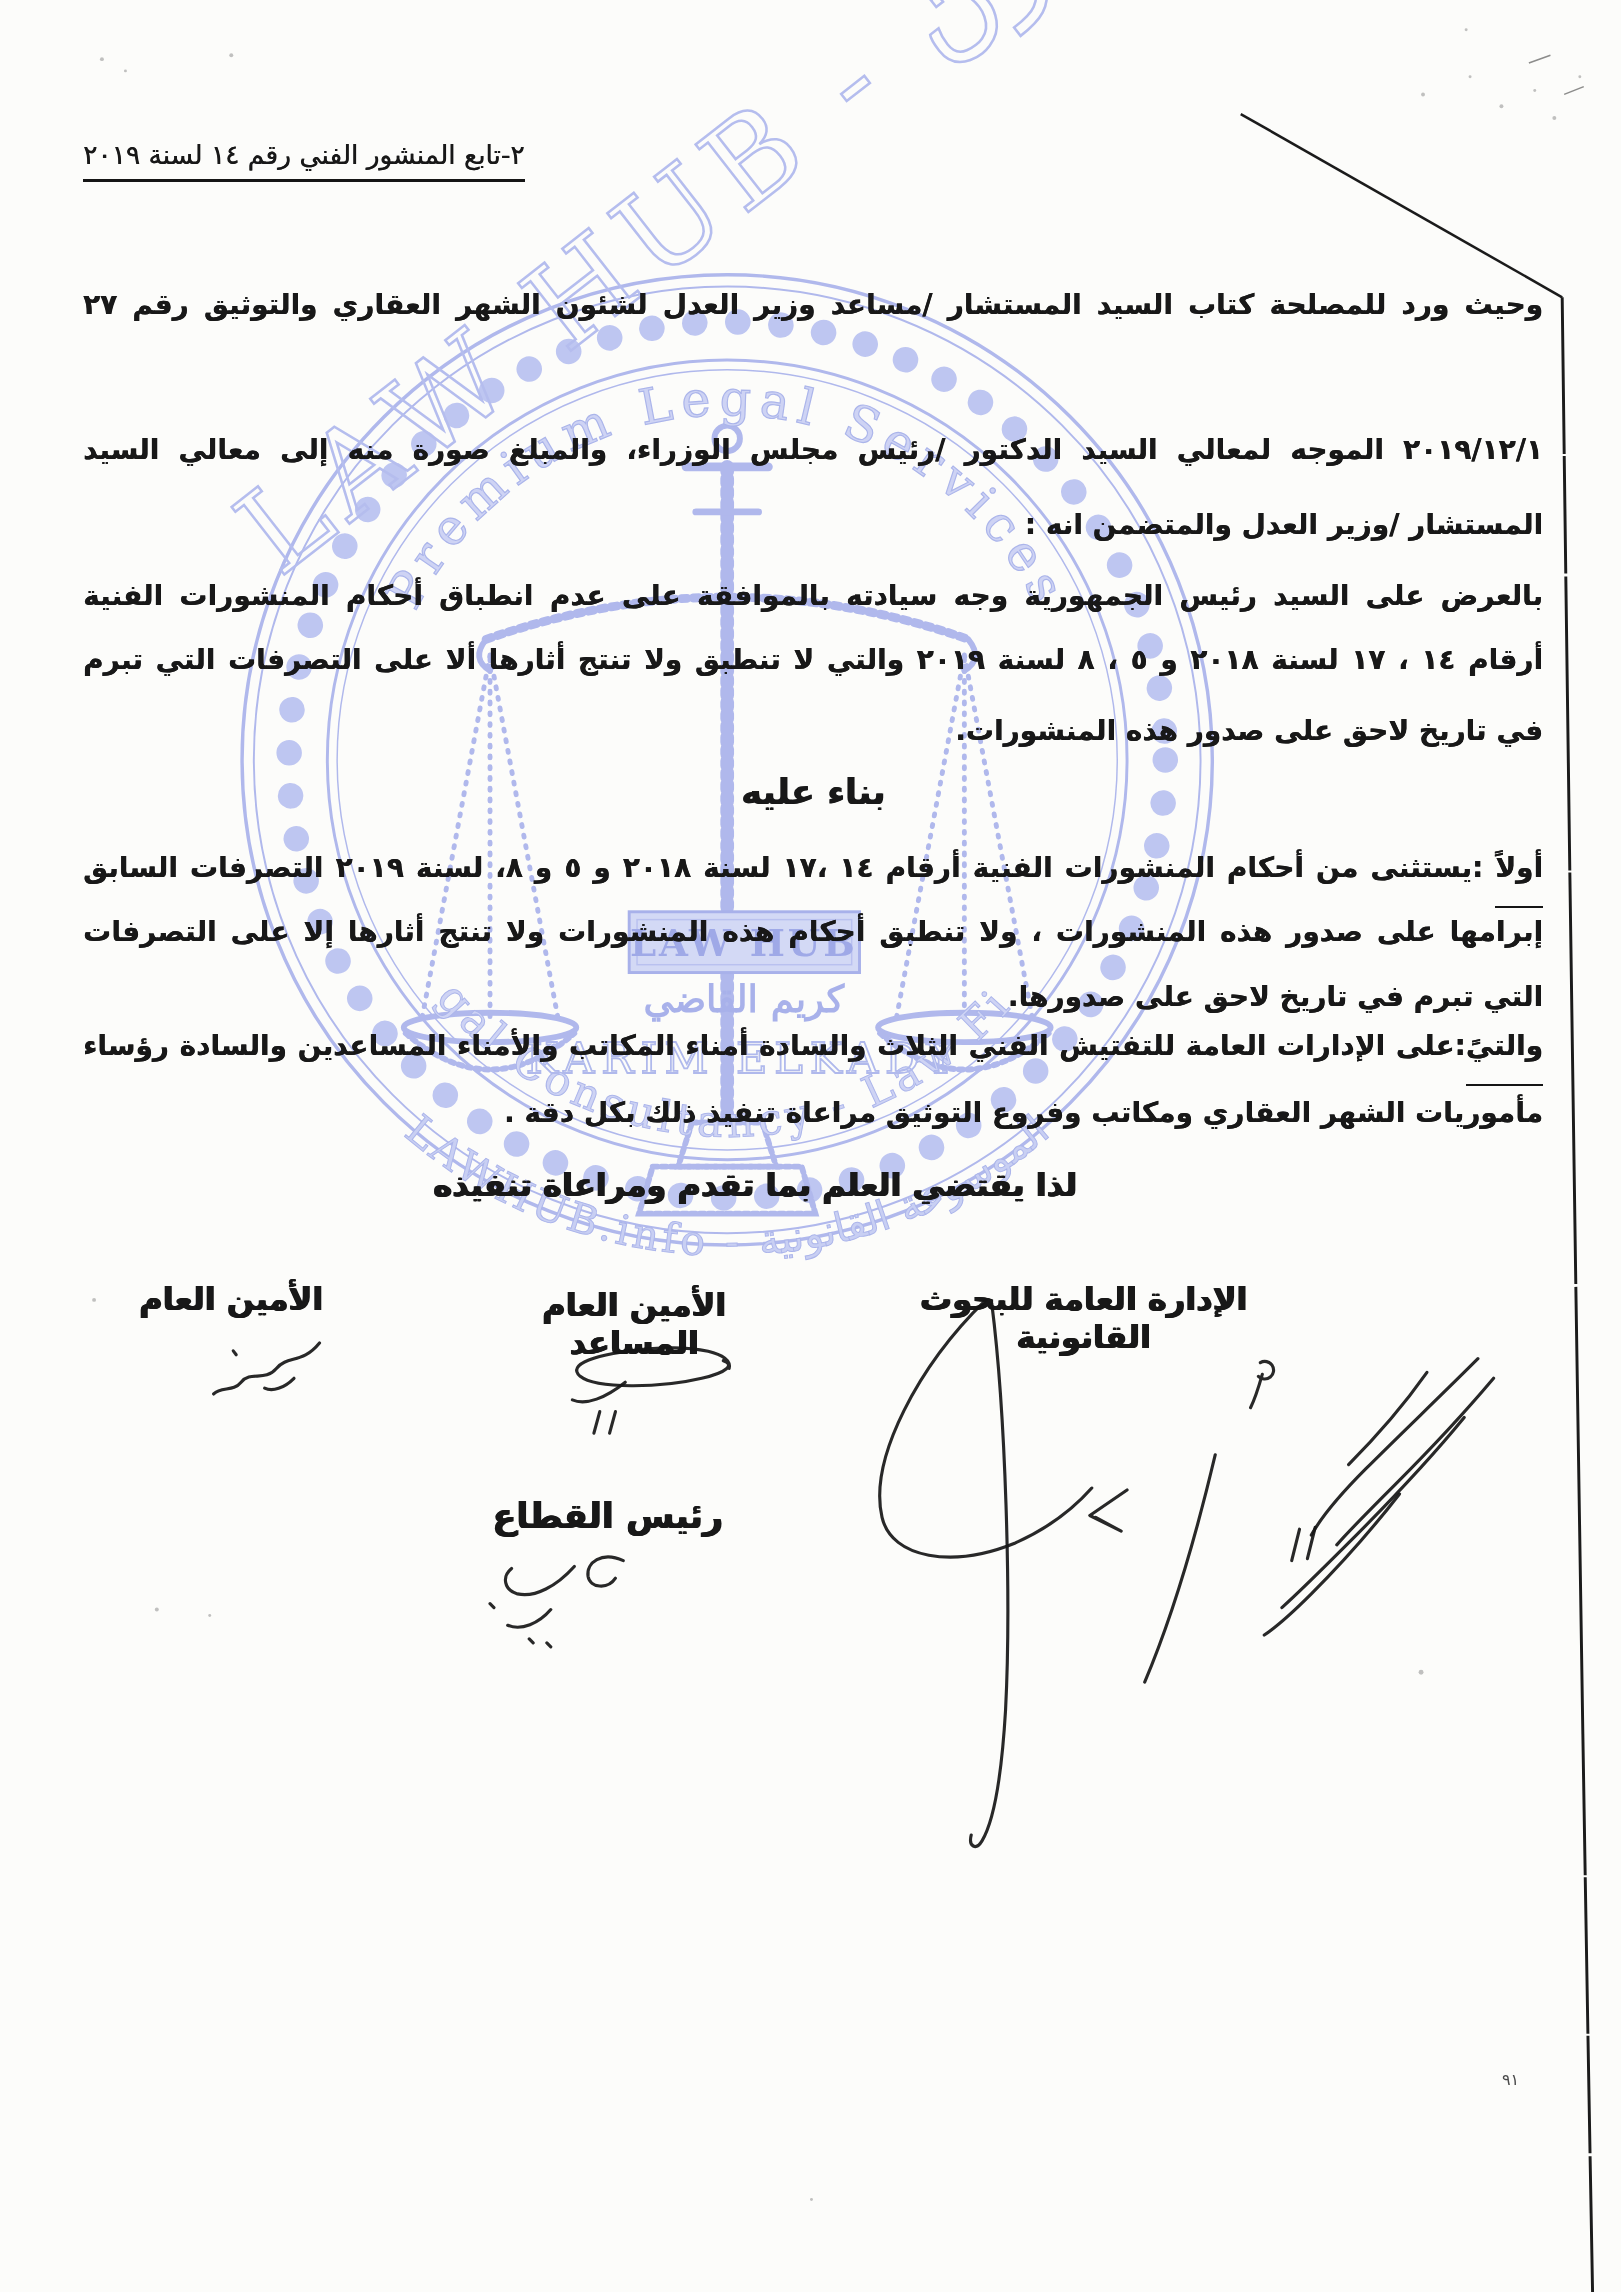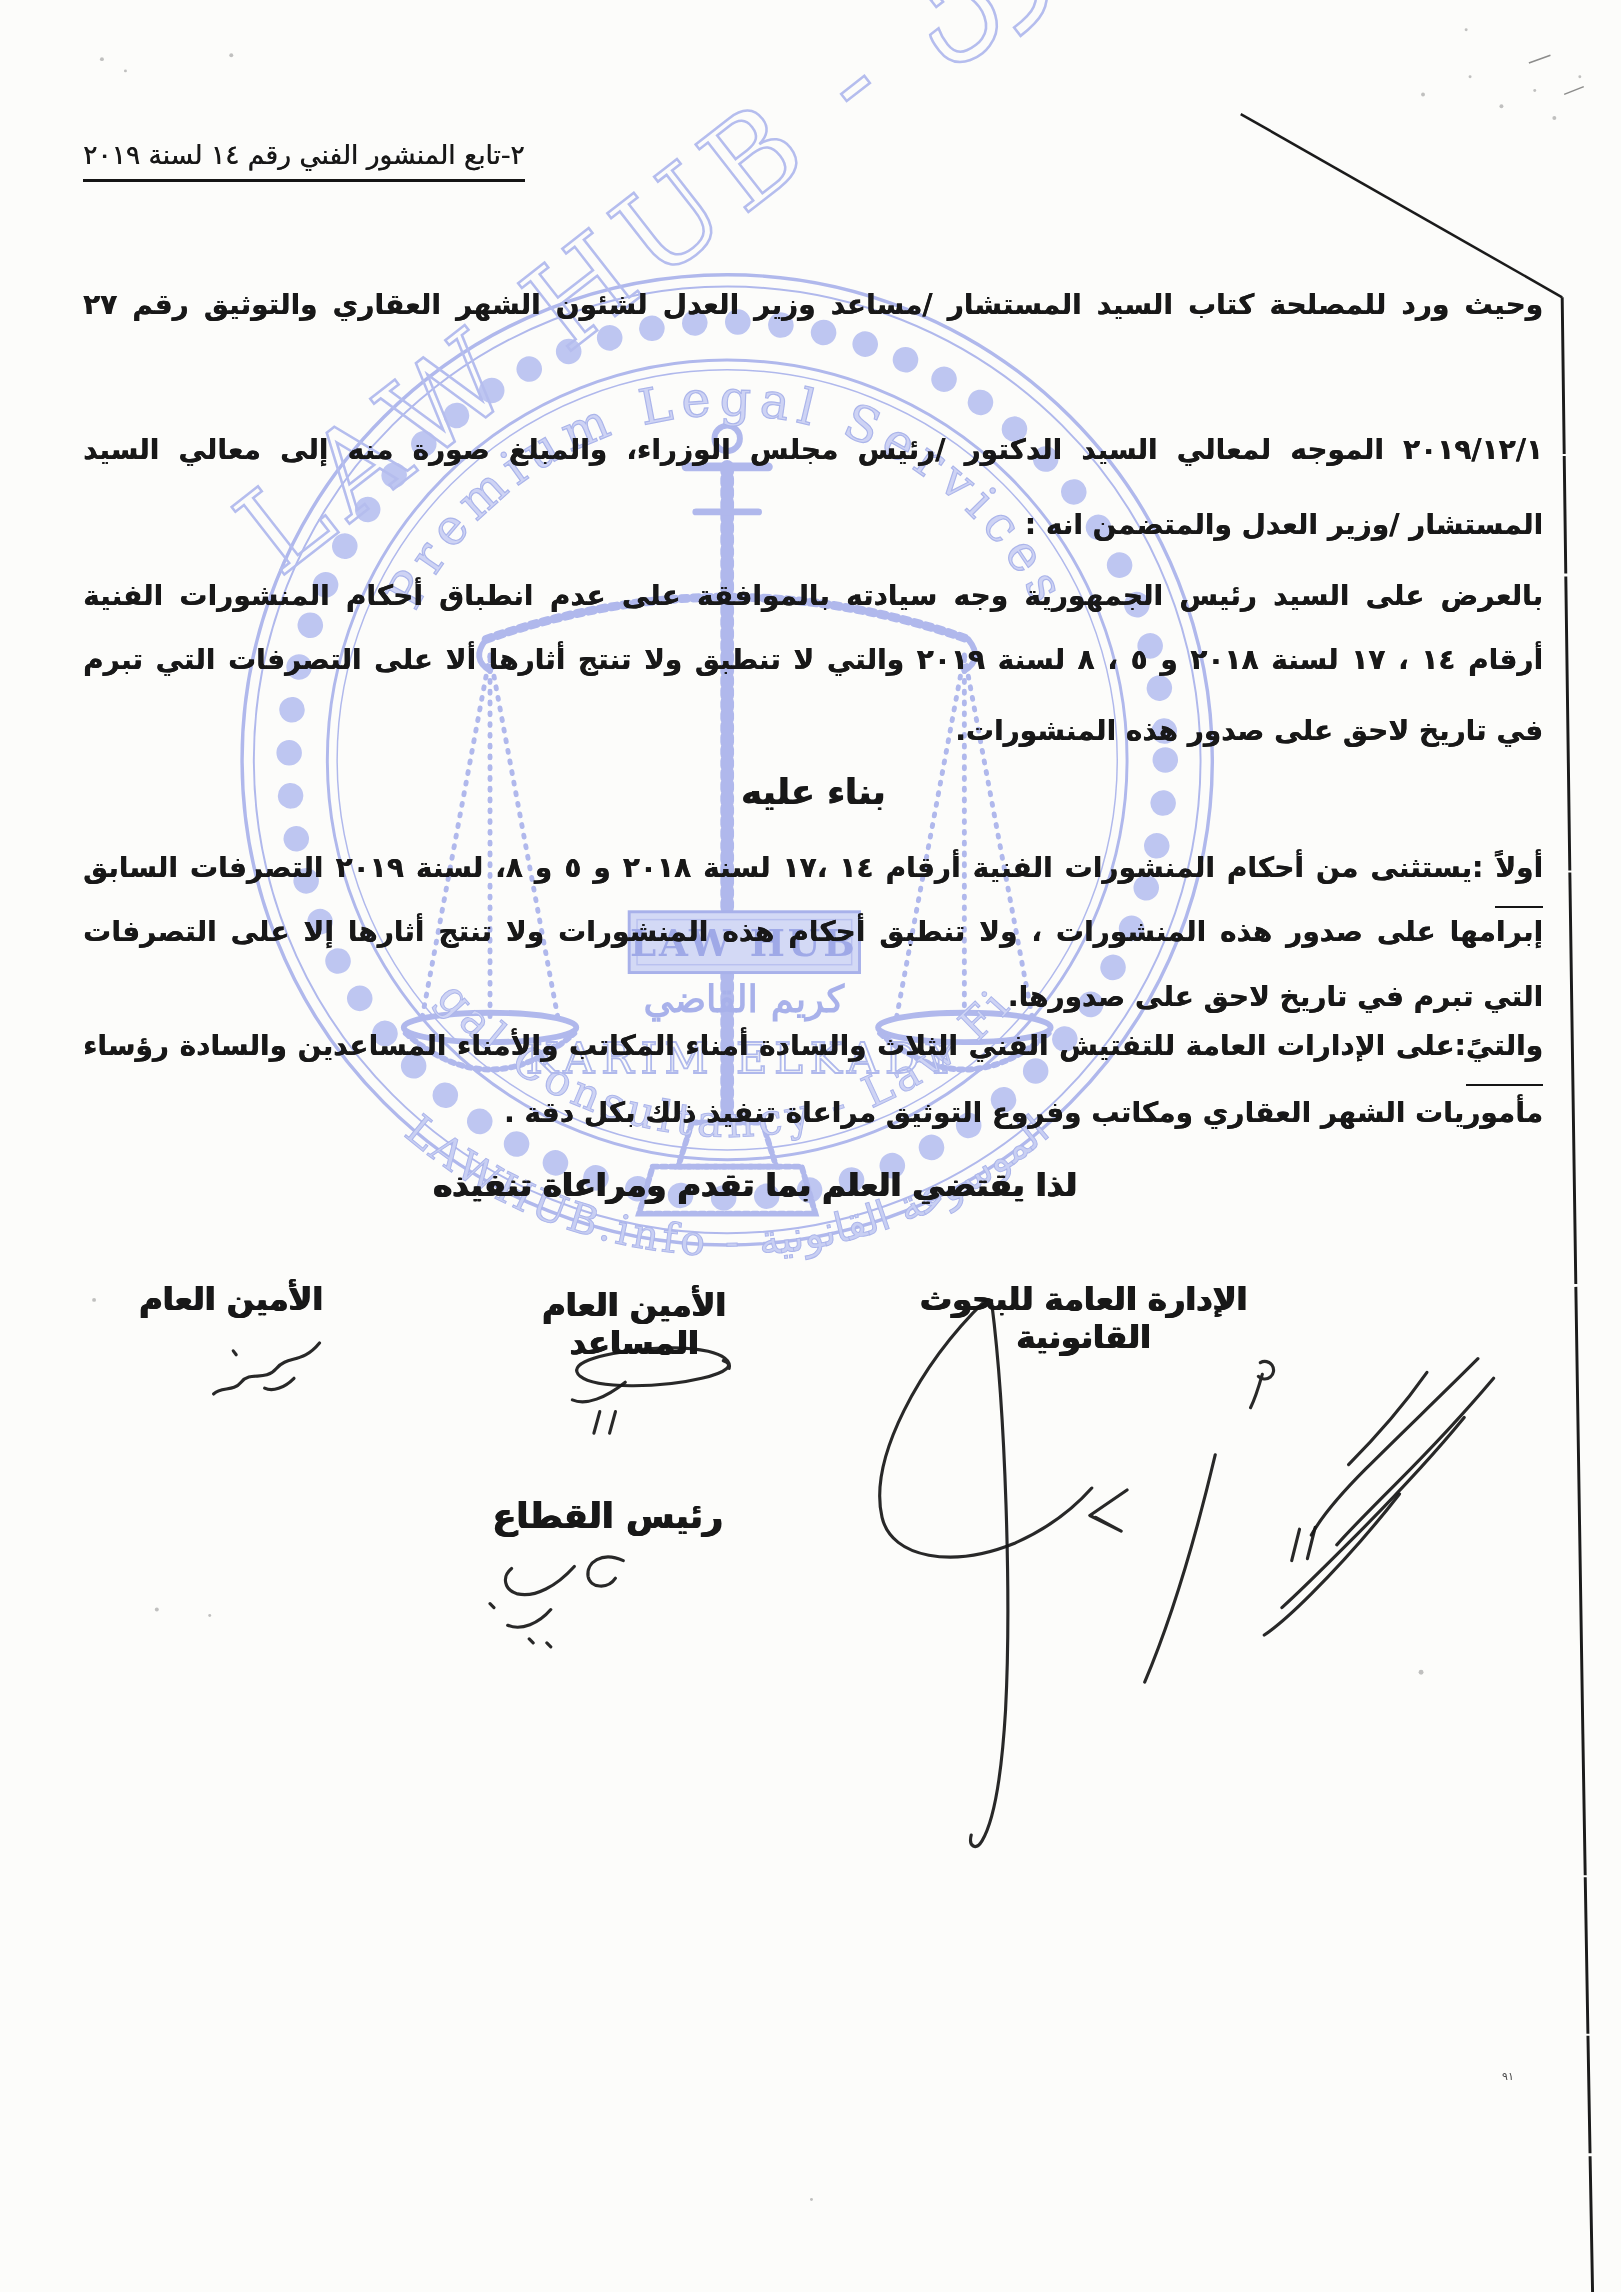--- a/index.html
+++ b/index.html
@@ -34,21 +34,21 @@
     font-size:35px;font-weight:bold;text-shadow:1px 0 0 currentColor;
   }
   .closing{
     position:absolute;direction:rtl;text-align:center;
     font-size:32px;font-weight:bold;text-shadow:1.1px 0 0 currentColor,-0.5px 0 0 currentColor;
   }
   .sig-head{
     position:absolute;direction:rtl;text-align:center;
     font-size:32px;font-weight:bold;text-shadow:1px 0 0 currentColor,-0.4px 0 0 currentColor;
   }
-  .page-num{position:absolute;left:1502px;top:2070px;font-size:11px;color:#4a4a4a;direction:rtl;}
+  .page-num{position:absolute;left:1502px;top:2070px;font-size:16px;color:#4a4a4a;direction:rtl;}
   
   .sigs,.artifacts{position:absolute;left:0;top:0;z-index:3;pointer-events:none;}
   .sigs path{stroke:#161616;stroke-width:3.2;fill:none;stroke-linecap:round;stroke-linejoin:round;opacity:.92;}
   .artifacts path{stroke:#1b1b1b;fill:none;}
   .artifacts circle{fill:#777;opacity:.45;}
 </style>
 </head>
 <body>
 
 <div class="page">

